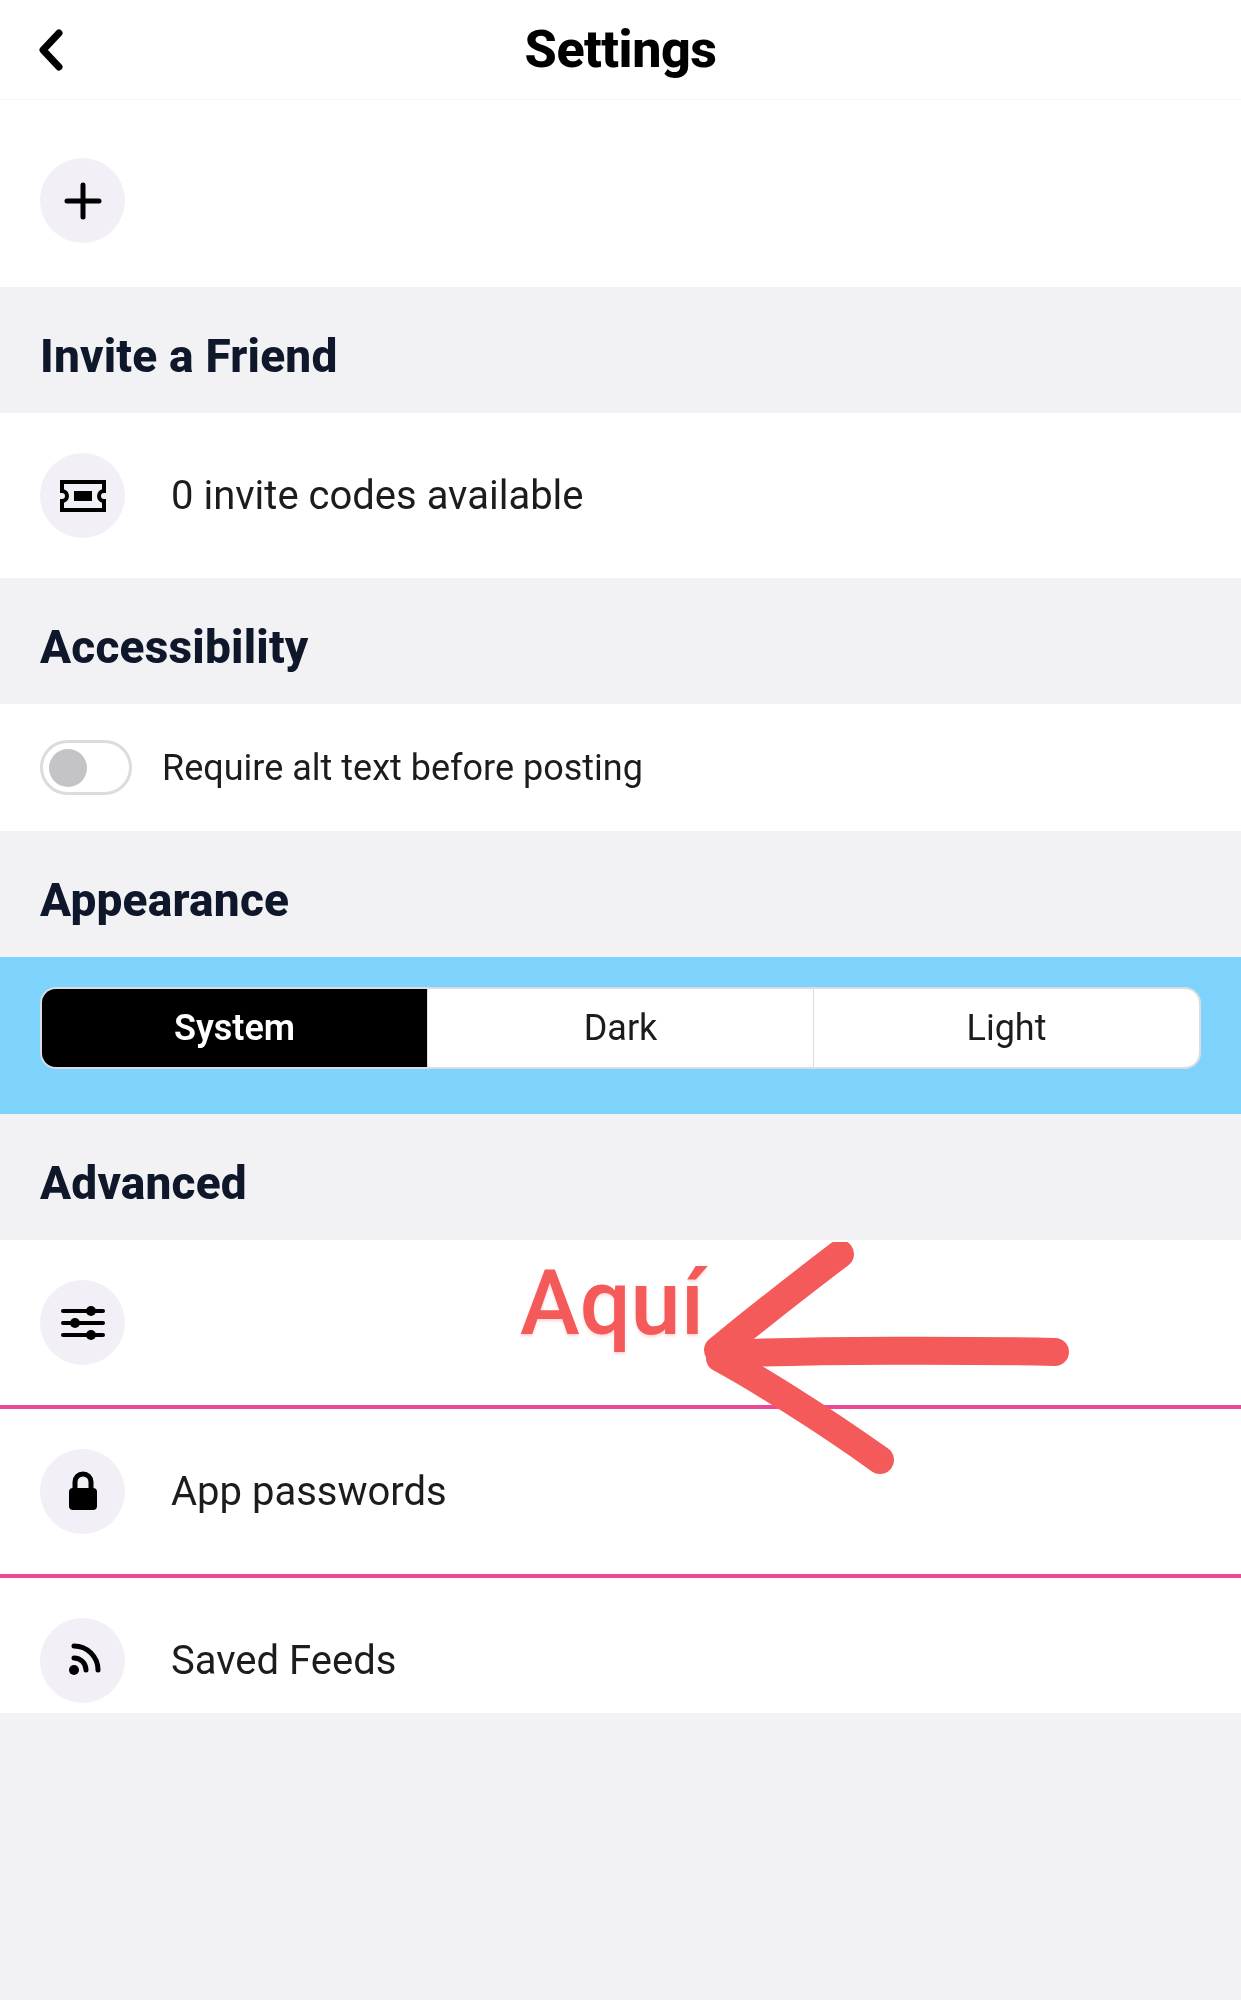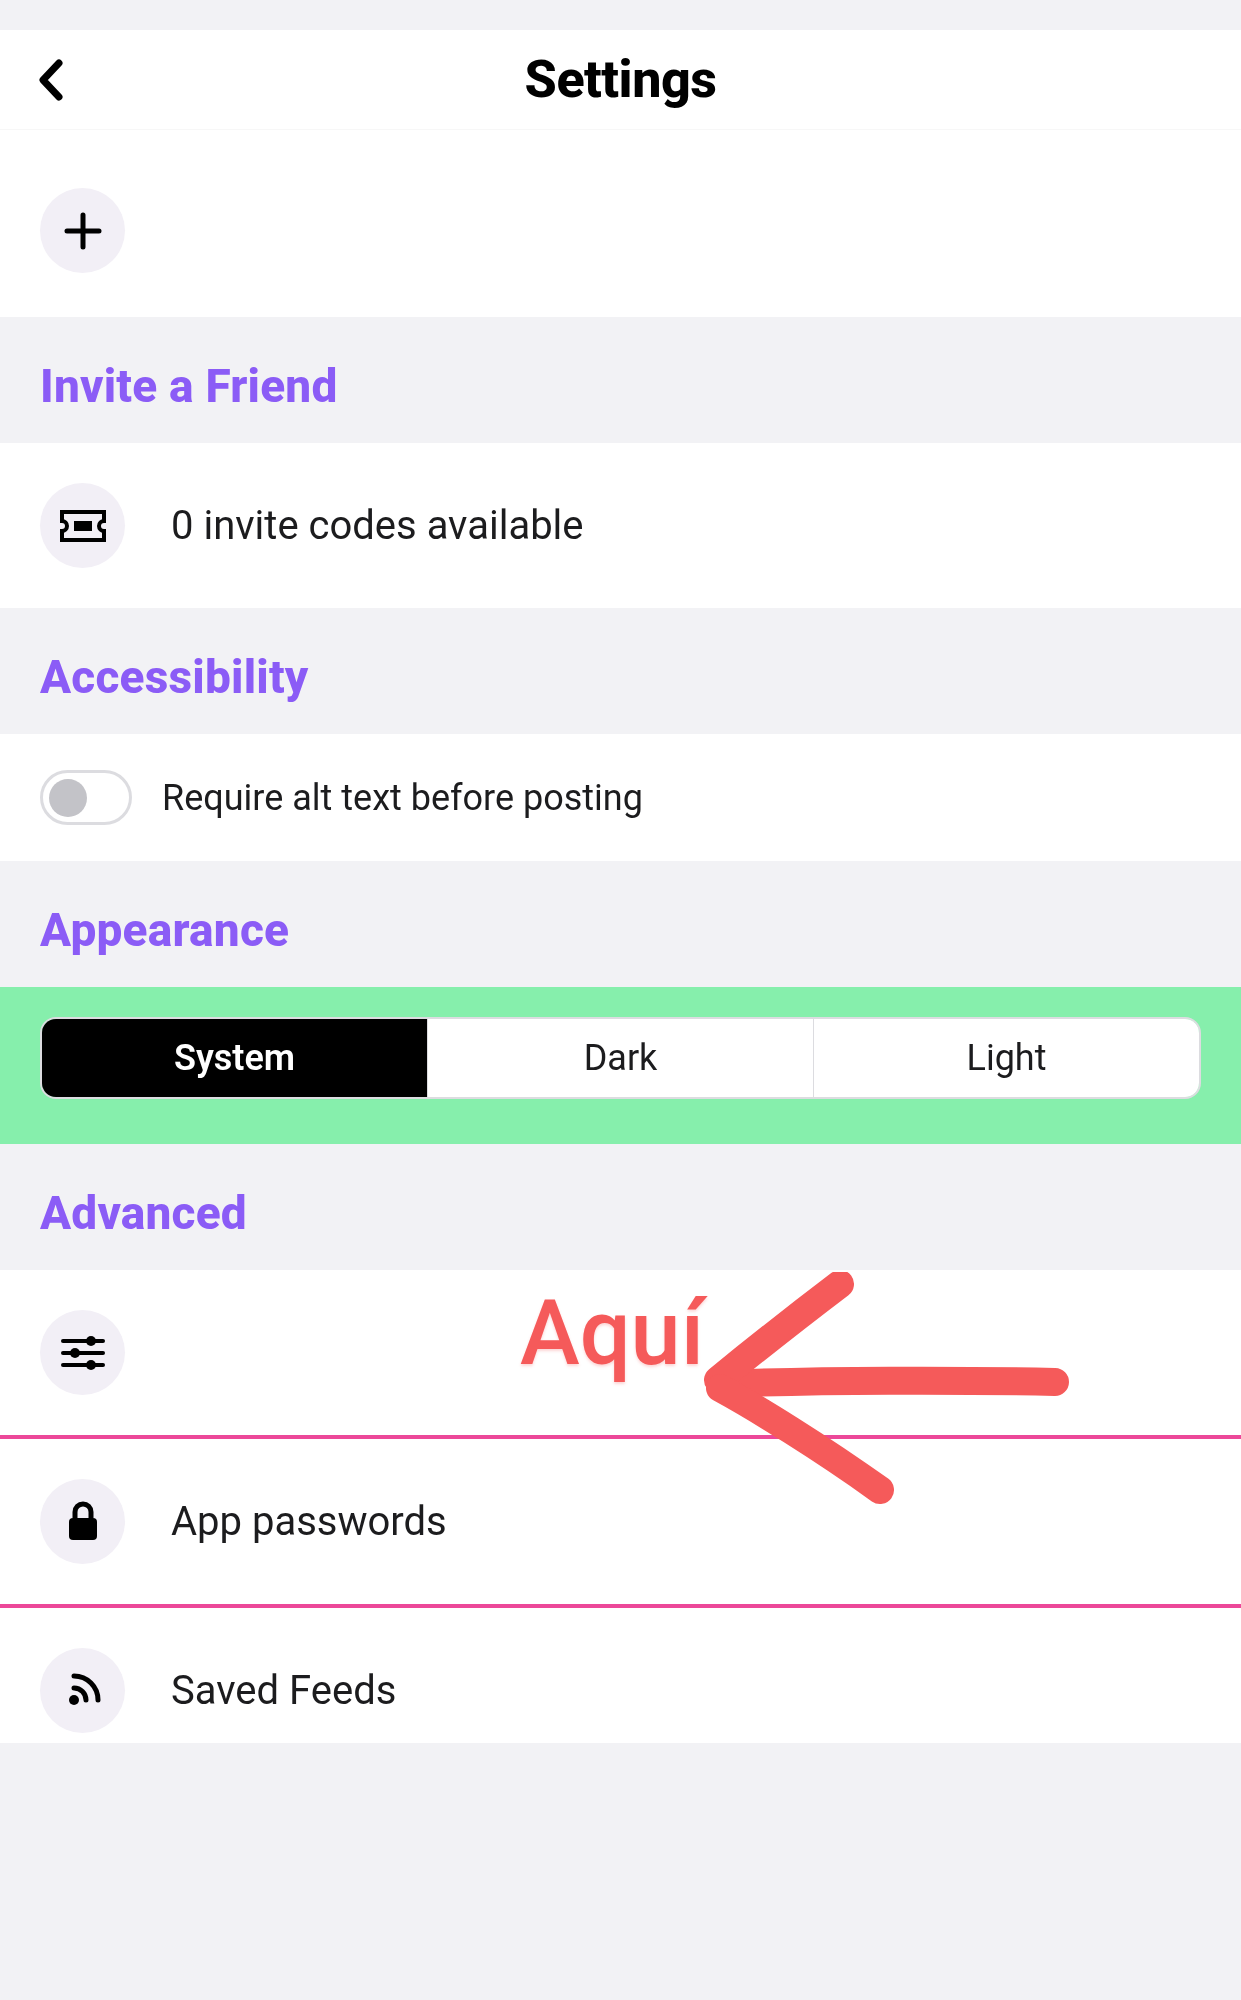--- a/index.html
+++ b/index.html
@@ -59,21 +59,21 @@
     .row-label {
       font-size: 40px;
       font-weight: 400;
       color: #1c1c1e;
     }
     .section-header {
       font-size: 46px;
       font-weight: 800;
       padding: 42px 40px 30px 40px;
       background: #f2f2f5;
-      color: #8b5cf6;
+      color: #0f172a;
       letter-spacing: 0.2px;
     }
     
     .toggle-row {
       display: flex;
       align-items: center;
       padding: 36px 40px;
       gap: 30px;
       background: #fff;
     }
@@ -93,21 +93,21 @@
       border-radius: 50%;
       background: #c3c3c8;
     }
     .toggle-label {
       font-size: 36px;
       font-weight: 400;
       color: #1c1c1e;
     }
     
     .seg-wrap {
-      background: #86efac;
+      background: #7dd3fc;
       padding: 30px 40px 45px 40px;
     }
     .segmented {
       display: flex;
       border: 2px solid #dcdce0;
       border-radius: 16px;
       overflow: hidden;
       height: 82px;
     }
     .segment {
@@ -139,21 +139,20 @@
     }
     .annotation-arrow {
       position:absolute;
       left: 700px;
       top: 1242px;
       pointer-events:none;
     }
     .page {
       position: relative;
       width: 1241px;
-      margin-top: 30px;
     }
     .top-sliver{
       height: 14px;
       background:#fff;
     }
     .row-first { padding-top: 44px; padding-bottom: 44px; }
     svg { display:block; }
   </style>
 </head>
 <body>

